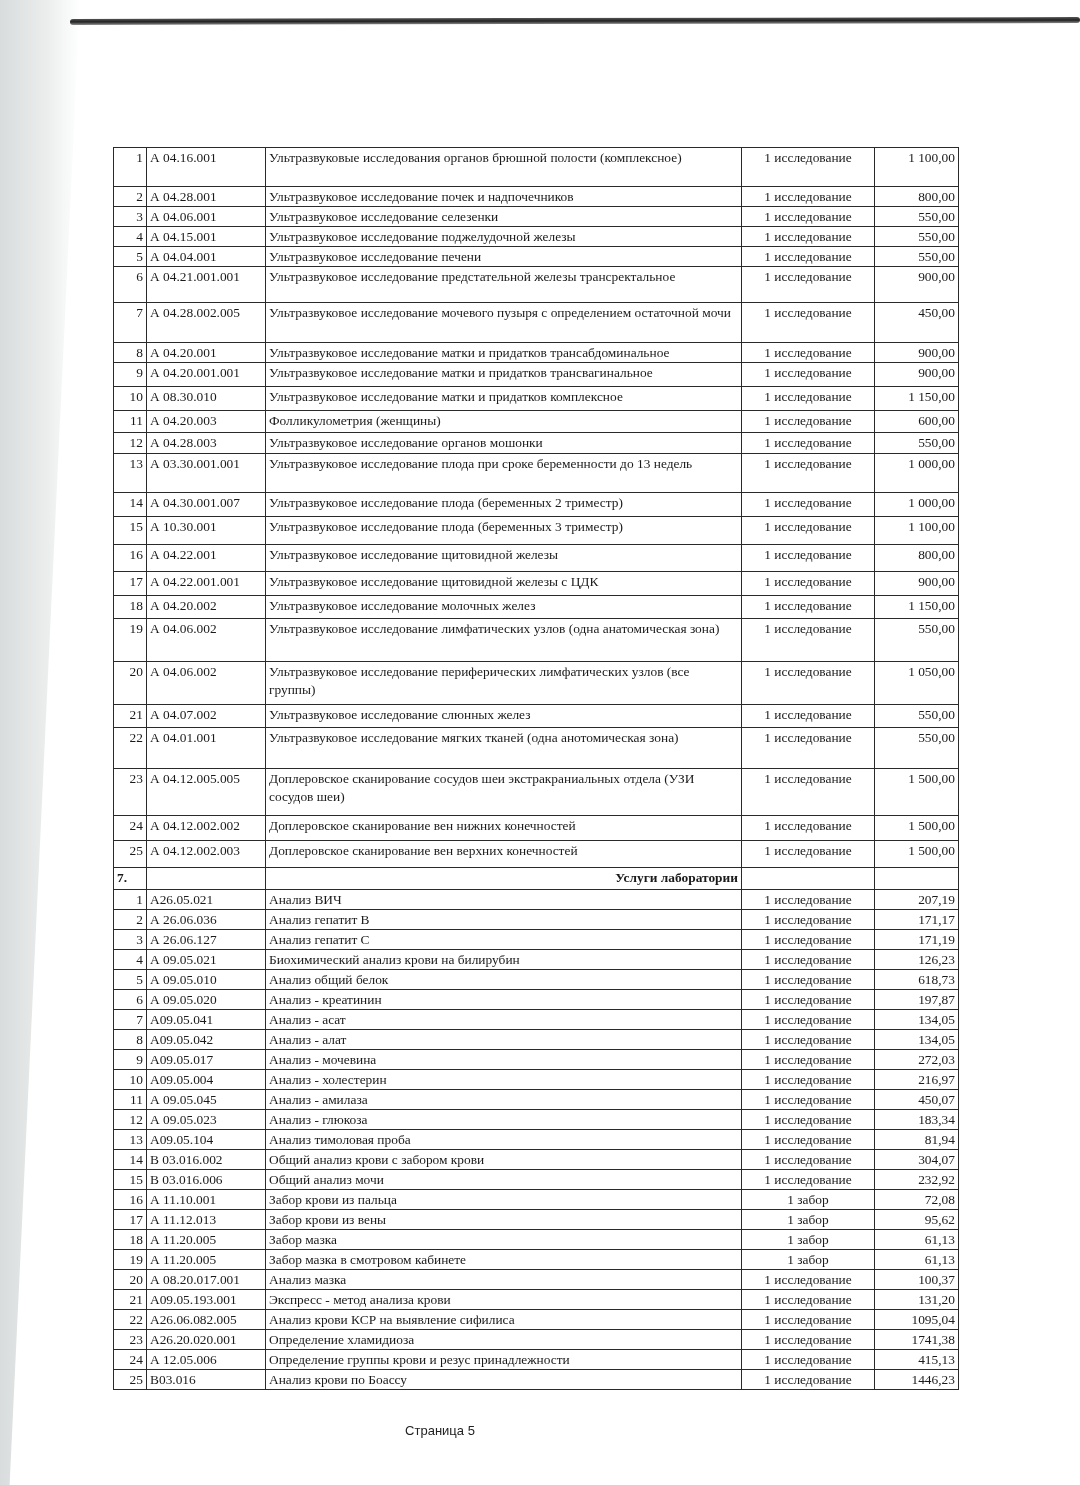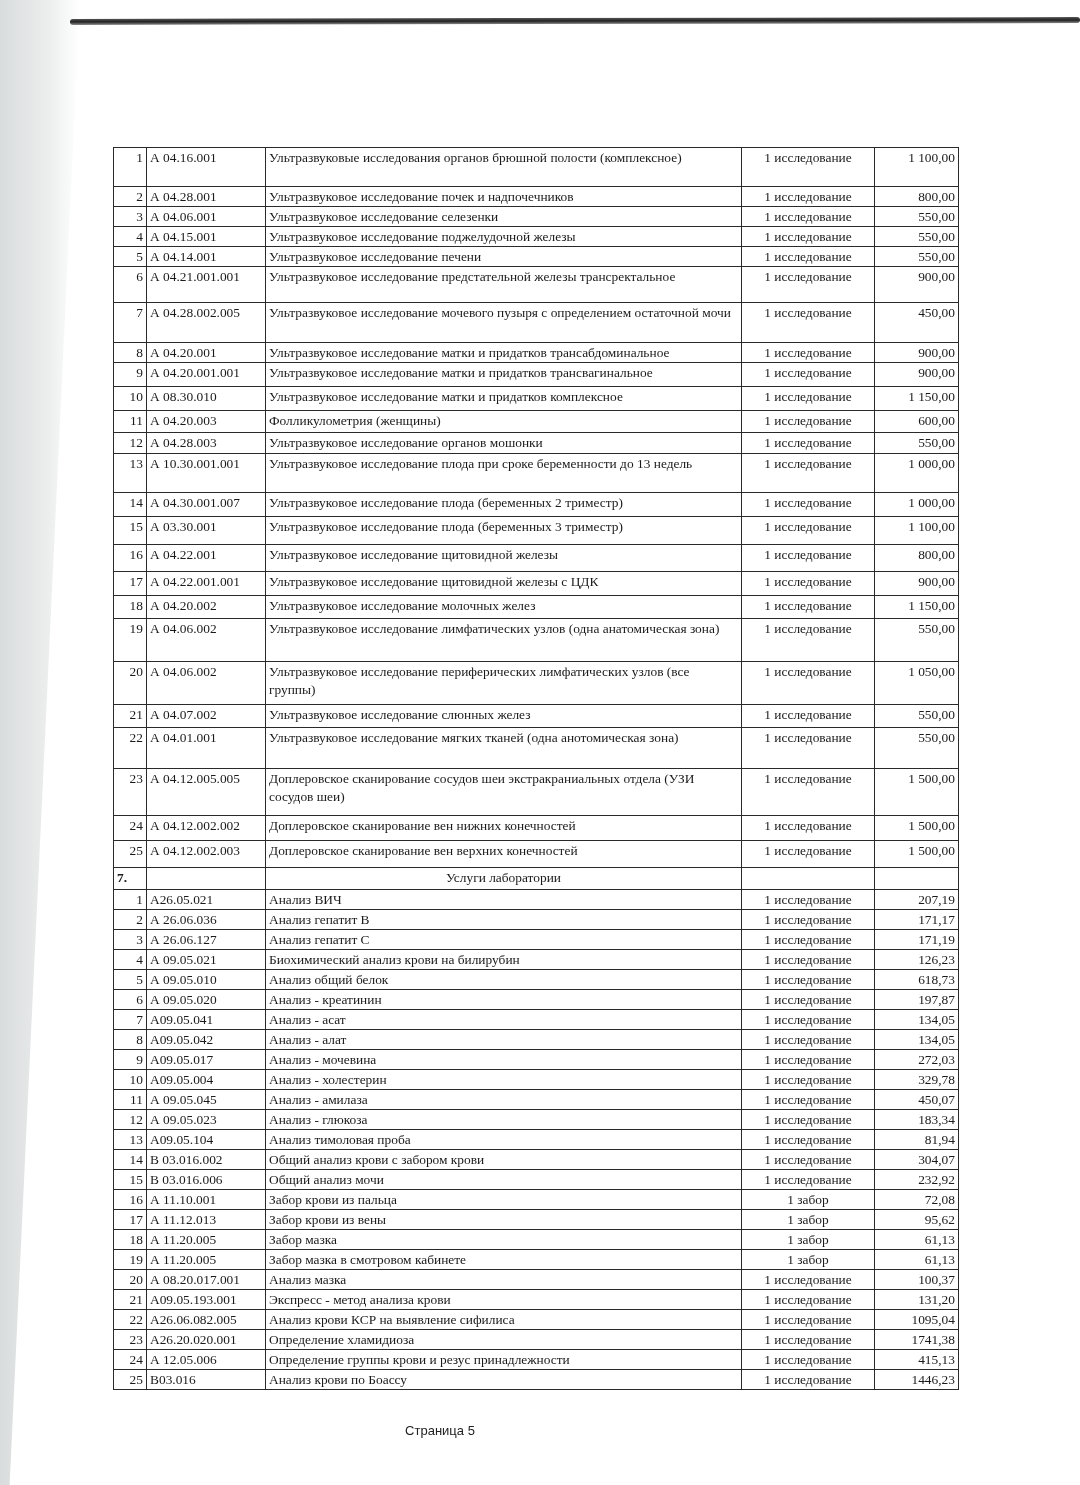--- a/index.html
+++ b/index.html
@@ -40,21 +40,21 @@
   col.c-num { width: 33px; }
   col.c-code { width: 119px; }
   col.c-desc { width: 476px; }
   col.c-unit { width: 133px; }
   col.c-price { width: 84px; }
   td.num { text-align: right; padding-right: 2px; }
   td.code { padding-left: 2px; }
   td.unit { text-align: center; }
   td.price { text-align: right; padding-right: 2px; }
   td.section-num { font-weight: bold; text-align: left; }
-  td.section-title { font-weight: normal; text-align: center; }
+  td.section-title { font-weight: bold; text-align: right; }
   .footer {
     position: absolute; top: 1423px; left: 0; width: 880px; text-align: center;
     font-family: "Liberation Sans", sans-serif; font-size: 13px; color: #222;
   }
 </style>
 </head>
 <body>
 
 <div class="scan-left-shadow"></div>
 <div class="scan-top-edge"></div>
@@ -92,21 +92,21 @@
         </tr>
         <tr style="height: 19px;">
           <td class="num">4</td>
           <td class="code">А 04.15.001</td>
           <td class="desc">Ультразвуковое исследование поджелудочной железы</td>
           <td class="unit">1 исследование</td>
           <td class="price">550,00</td>
         </tr>
         <tr style="height: 19px;">
           <td class="num">5</td>
-          <td class="code">А 04.14.001</td>
+          <td class="code">А 04.04.001</td>
           <td class="desc">Ультразвуковое исследование печени</td>
           <td class="unit">1 исследование</td>
           <td class="price">550,00</td>
         </tr>
         <tr style="height: 36px;">
           <td class="num">6</td>
           <td class="code">А 04.21.001.001</td>
           <td class="desc">Ультразвуковое исследование предстательной железы трансректальное</td>
           <td class="unit">1 исследование</td>
           <td class="price">900,00</td>
@@ -148,35 +148,35 @@
         </tr>
         <tr style="height: 21px;">
           <td class="num">12</td>
           <td class="code">А 04.28.003</td>
           <td class="desc">Ультразвуковое исследование органов мошонки</td>
           <td class="unit">1 исследование</td>
           <td class="price">550,00</td>
         </tr>
         <tr style="height: 39px;">
           <td class="num">13</td>
-          <td class="code">А 10.30.001.001</td>
+          <td class="code">А 03.30.001.001</td>
           <td class="desc">Ультразвуковое исследование плода при сроке беременности до 13 недель</td>
           <td class="unit">1 исследование</td>
           <td class="price">1 000,00</td>
         </tr>
         <tr style="height: 24px;">
           <td class="num">14</td>
           <td class="code">А 04.30.001.007</td>
           <td class="desc">Ультразвуковое исследование плода (беременных 2 триместр)</td>
           <td class="unit">1 исследование</td>
           <td class="price">1 000,00</td>
         </tr>
         <tr style="height: 28px;">
           <td class="num">15</td>
-          <td class="code">А 03.30.001</td>
+          <td class="code">А 10.30.001</td>
           <td class="desc">Ультразвуковое исследование плода (беременных 3 триместр)</td>
           <td class="unit">1 исследование</td>
           <td class="price">1 100,00</td>
         </tr>
         <tr style="height: 27px;">
           <td class="num">16</td>
           <td class="code">А 04.22.001</td>
           <td class="desc">Ультразвуковое исследование щитовидной железы</td>
           <td class="unit">1 исследование</td>
           <td class="price">800,00</td>
@@ -316,21 +316,21 @@
           <td class="code">А09.05.017</td>
           <td class="desc">Анализ - мочевина</td>
           <td class="unit">1 исследование</td>
           <td class="price">272,03</td>
         </tr>
         <tr style="height: 19.2px;">
           <td class="num">10</td>
           <td class="code">А09.05.004</td>
           <td class="desc">Анализ - холестерин</td>
           <td class="unit">1 исследование</td>
-          <td class="price">329,78</td>
+          <td class="price">216,97</td>
         </tr>
         <tr style="height: 19.2px;">
           <td class="num">11</td>
           <td class="code">А 09.05.045</td>
           <td class="desc">Анализ - амилаза</td>
           <td class="unit">1 исследование</td>
           <td class="price">450,07</td>
         </tr>
         <tr style="height: 19.2px;">
           <td class="num">12</td>

